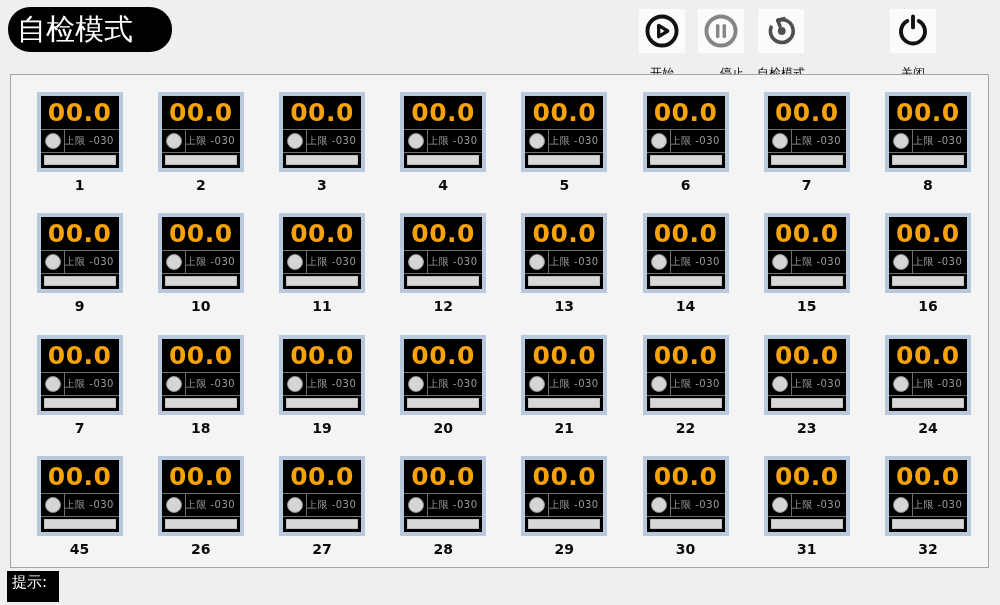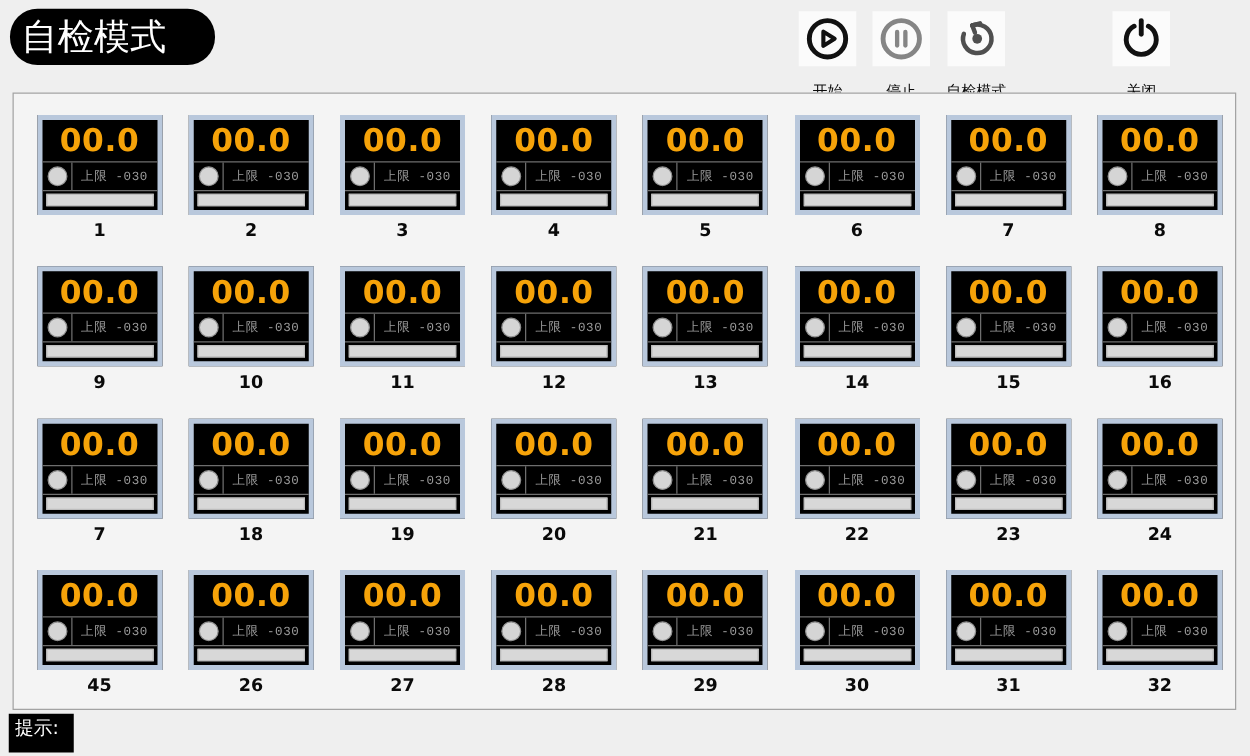--- a/index.html
+++ b/index.html
@@ -20,53 +20,53 @@
     cursor:pointer;
   }
   .tb-btn .icon-box{
     width:46px;height:44px;background:#fbfbfb;
     display:flex;align-items:center;justify-content:center;
   }
   .tb-btn .tb-label{
     font-size:12px;color:#0a0a0a;margin-top:14px;white-space:nowrap;line-height:13px;font-family:Liberation Serif, serif;
   }
   #btn-start{left:639px;}
-  #btn-stop{left:698px;}
+  #btn-stop{left:698px;align-items:flex-end;}
   #btn-retest{left:757px;}
   #btn-close{left:890px;}
   
   .panel{
     position:absolute;left:10px;top:74px;width:979px;height:494px;
     border:1px solid #a3a3a3;background:#f4f4f4;box-sizing:border-box;
     display:grid;grid-template-columns:repeat(8,121.2px);
     grid-auto-rows:121.3px;padding:17px 0 0 8px;overflow:hidden;
   }
   .cell{display:flex;flex-direction:column;align-items:center;}
   .meter{
-    width:100px;height:80px;box-sizing:border-box;
+    width:86px;height:80px;box-sizing:border-box;
     background:#000;border:4px solid #b9c8dc;
     display:flex;flex-direction:column;
   }
   .meter .value{
     height:33px;line-height:33px;text-align:center;
     color:#f6a309;font-size:25px;font-weight:700;
     border-bottom:1px solid #6e6e6e;letter-spacing:0.5px;
   }
   .meter .mid{
     height:22px;display:flex;align-items:center;
     border-bottom:1px solid #6e6e6e;
   }
   .meter .led{
     width:14px;height:14px;border-radius:50%;flex:0 0 auto;
     background:#d5d5d5;border:1px solid #909090;margin:0 3px 0 4px;
   }
   .meter .vdiv{width:1px;align-self:stretch;background:#6e6e6e;flex:0 0 auto;}
   .meter .limit{
-    flex:1;text-align:center;color:#9b9b9b;font-size:10px;
-    letter-spacing:0.5px;white-space:nowrap;font-family:Liberation Mono, monospace;
+    flex:1;color:#9b9b9b;font-size:10px;
+    letter-spacing:0.5px;white-space:nowrap;
   }
   .meter .bar{
     margin:2px 3px 0 3px;height:10px;background:#d8d8d8;
     border:1px solid #bdbdbd;box-sizing:border-box;
   }
   .cell .num{
     margin-top:5px;font-size:14px;font-weight:700;color:#0a0a0a;text-align:center;
   }
   
   .hint-box{

